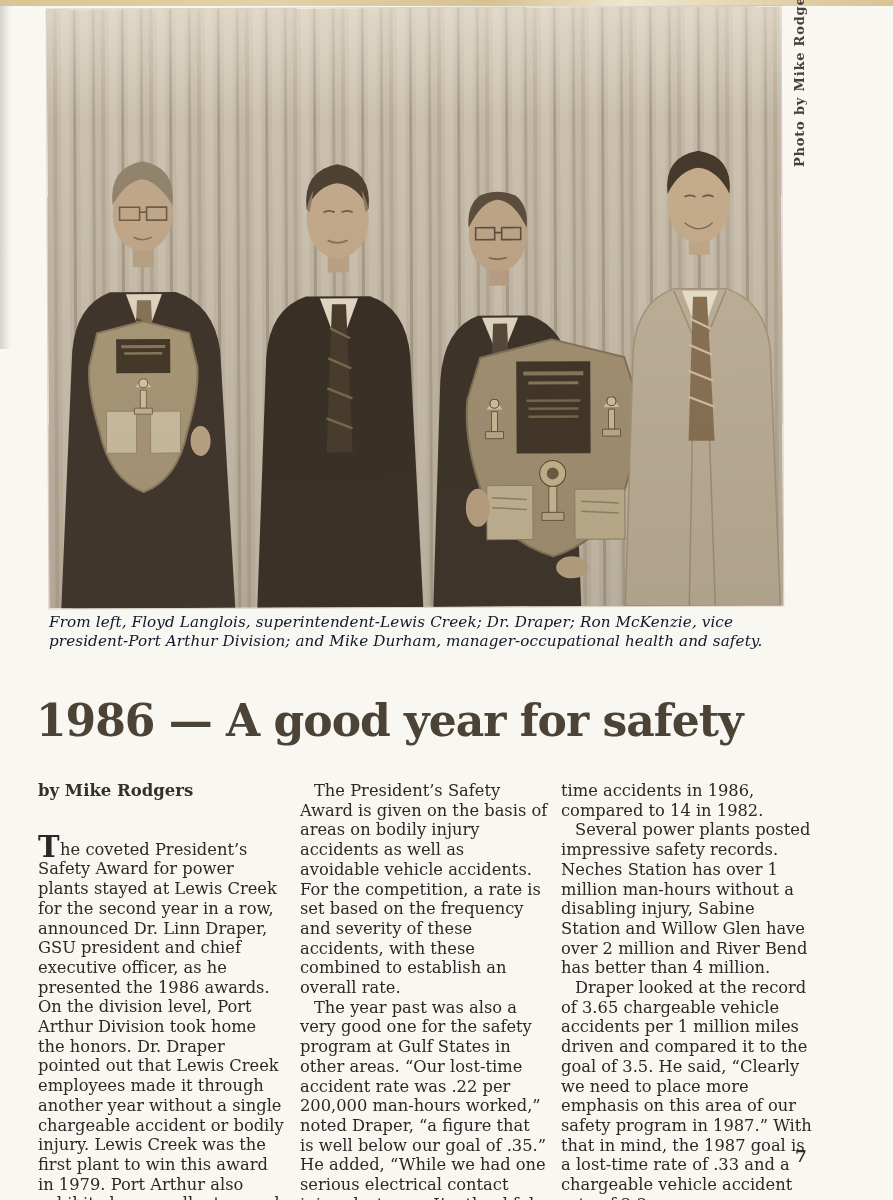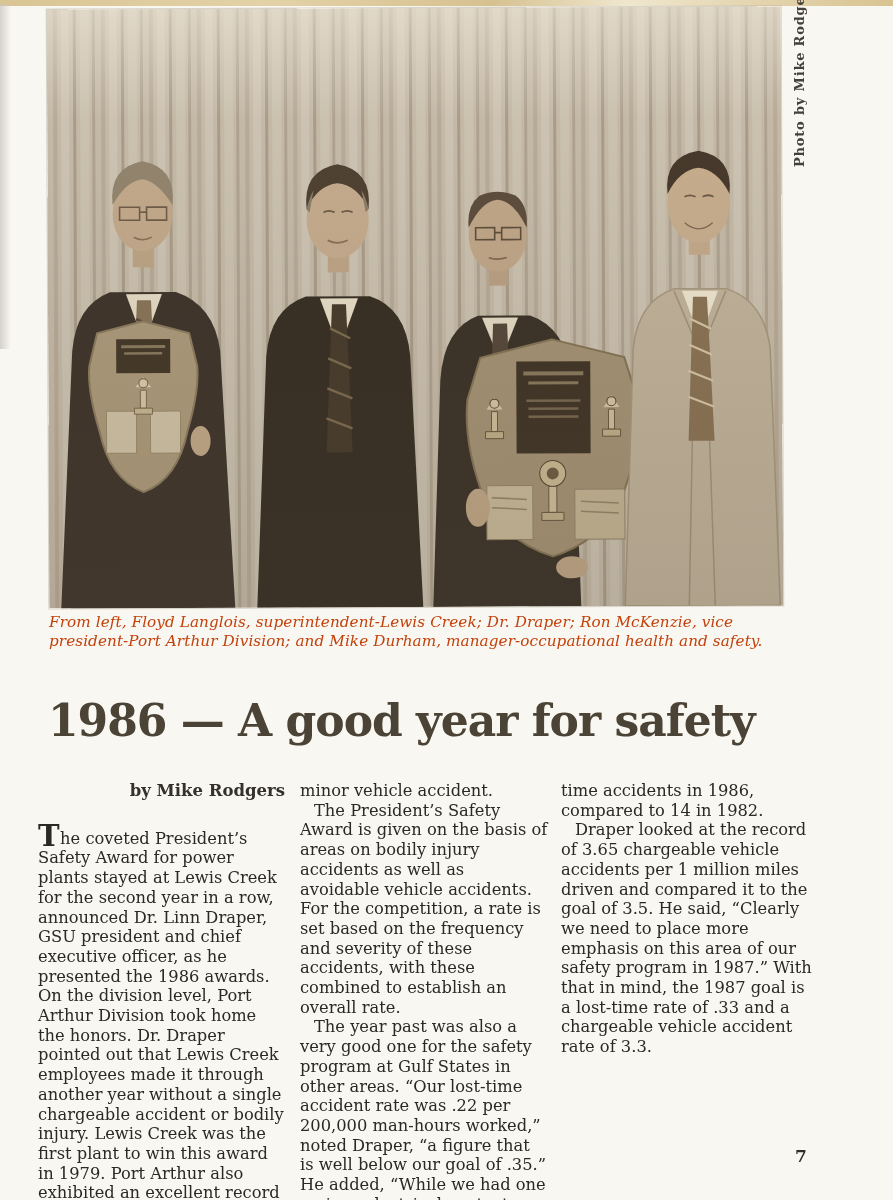--- a/index.html
+++ b/index.html
@@ -32,37 +32,37 @@
     position:absolute;left:792px;top:167px;
     transform:rotate(-90deg);transform-origin:0 0;
     white-space:nowrap;
     font-family:"DejaVu Serif","Liberation Serif",serif;
     font-weight:bold;font-size:13px;letter-spacing:.8px;
     color:#44403a;
   }
   .photo-caption{
     position:absolute;left:49px;top:613px;width:732px;
     font-style:italic;font-size:15.2px;line-height:1.26;
-    color:#c2410c;
+    color:#0f172a;
     letter-spacing:.1px;
   }
   .headline{
-    position:absolute;left:48px;top:666px;width:820px;
+    position:absolute;left:36px;top:666px;width:820px;
     font-weight:bold;font-size:44px;letter-spacing:-1px;
     color:#4b4335;
   }
   .columns{
     position:absolute;left:38px;top:781px;width:790px;
     display:flex;
   }
   .col{font-size:16.3px;line-height:19.7px;color:#2b2925;}
   .col-1{width:247px;margin-right:15px;}
   .col-2{width:248px;margin-right:13px;}
   .col-3{width:256px;}
-  .byline{font-weight:bold;font-size:16.5px;margin:0 0 27px 0;color:#34312c;text-align:right;}
+  .byline{font-weight:bold;font-size:16.5px;margin:0 0 38px 0;color:#34312c;}
   .col p{margin:0;padding:0;}
   .col p.indent{text-indent:14px;}
   .initcap{
     font-size:29px;line-height:16px;font-weight:bold;
     letter-spacing:.5px;
     vertical-align:-2px;
   }
   .page-number{
     position:absolute;left:795px;top:1146px;
     font-weight:bold;font-size:17px;color:#2f2d28;
@@ -223,27 +223,27 @@
   <h1 class="headline">1986 — A good year for safety</h1>
 
   <div class="columns">
 
     <div class="col col-1">
       <div class="byline">by Mike Rodgers</div>
       <p><span class="initcap">T</span><span>he coveted President’s Safety Award for power plants stayed at Lewis Creek for the second year in a row, announced Dr. Linn Draper, GSU president and chief executive officer, as he presented the 1986 awards. On the division level, Port Arthur Division took home the honors. Dr. Draper pointed out that Lewis Creek employees made it through another year without a single chargeable accident or bodily injury. Lewis Creek was the first plant to win this award in 1979. Port Arthur also exhibited an excellent record with no lost-time accidents and only one</span></p>
     </div>
 
     <div class="col col-2">
-      <p>minor vehicle accident.</p>
       <p class="indent">The President’s Safety Award is given on the basis of areas on bodily injury accidents as well as avoidable vehicle accidents. For the competition, a rate is set based on the frequency and severity of these accidents, with these combined to establish an overall rate.</p>
       <p class="indent">The year past was also a very good one for the safety program at Gulf States in other areas. “Our lost-time accident rate was .22 per 200,000 man-hours worked,” noted Draper, “a figure that is well below our goal of .35.” He added, “While we had one serious electrical contact injury last year, I’m thankful that the injured employee is making a remarkable comeback.” GSU reported 11 lost-</p>
     </div>
 
     <div class="col col-3">
       <p>time accidents in 1986, compared to 14 in 1982.</p>
+      <p class="indent">Several power plants posted impressive safety records. Neches Station has over 1 million man-hours without a disabling injury, Sabine Station and Willow Glen have over 2 million and River Bend has better than 4 million.</p>
       <p class="indent">Draper looked at the record of 3.65 chargeable vehicle accidents per 1 million miles driven and compared it to the goal of 3.5. He said, “Clearly we need to place more emphasis on this area of our safety program in 1987.” With that in mind, the 1987 goal is a lost-time rate of .33 and a chargeable vehicle accident rate of 3.3.</p>
     </div>
 
   </div>
 
   <div class="page-number">7</div>
 
 </div>
 
 </body></html>

